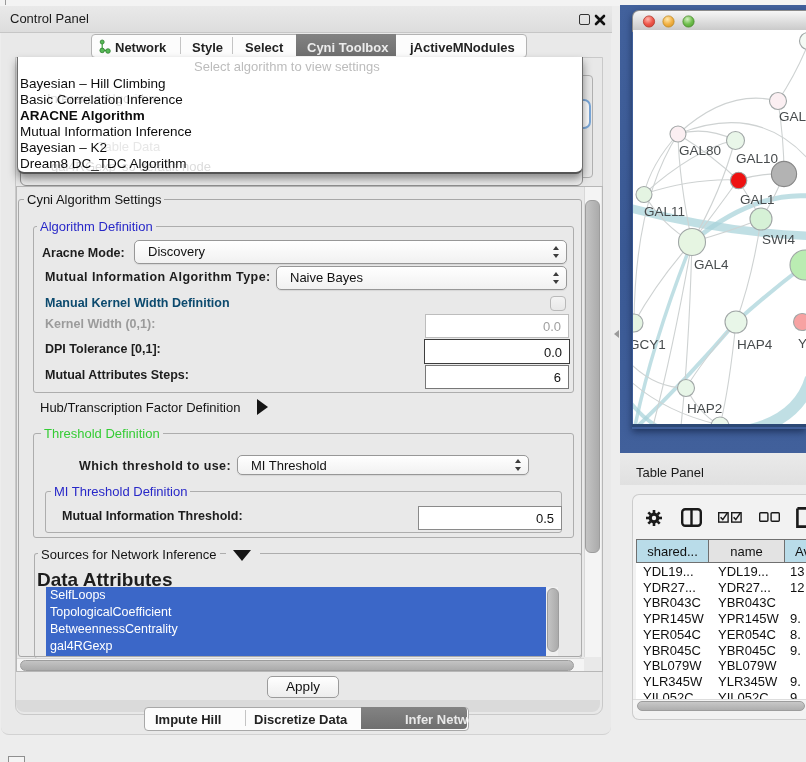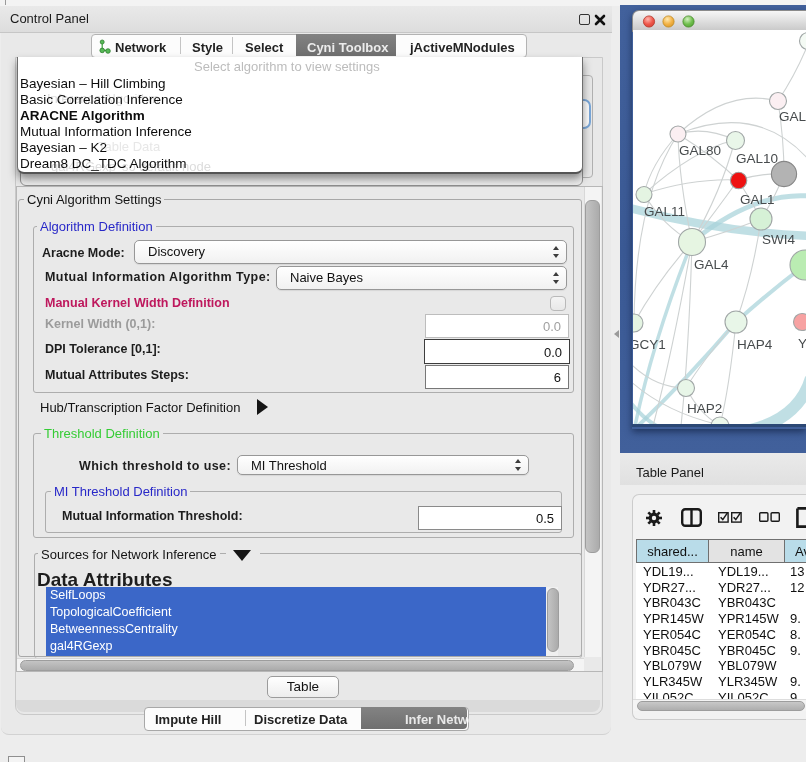--- a/index.html
+++ b/index.html
@@ -77,21 +77,21 @@
 <div class="abs lbl" style="left:42px;top:246px;">Aracne Mode:</div>
 <div class="combo" style="left:134px;top:240px;width:431px;height:22px;">
     <span class="ctext">Discovery</span>
     <span class="updn"></span>
   </div>
 <div class="abs lbl" style="left:45px;top:270px;letter-spacing:0.45px;">Mutual Information Algorithm Type:</div>
 <div class="combo" style="left:276px;top:266px;width:289px;height:22px;">
     <span class="ctext">Naive Bayes</span>
     <span class="updn"></span>
   </div>
-<div class="abs lbl" style="left:45px;top:296px;color:#be185d;">Manual Kernel Width Definition</div>
+<div class="abs lbl" style="left:45px;top:296px;color:#0c4a6e;">Manual Kernel Width Definition</div>
 <div class="abs" style="left:550px;top:296px;width:14px;height:13px;border:1px solid #b9b9b9;border-radius:4px;background:linear-gradient(180deg,#f4f4f4,#e8e8e8);"></div>
 <div class="abs lbl" style="left:45px;top:317px;color:#9b9b9b;">Kernel Width (0,1):</div>
 <div class="field" style="left:425px;top:314px;width:142px;height:22px;border:1px solid #bdbdbd;">
     <span class="fval" style="color:#a0a0a0;">0.0</span>
   </div>
 <div class="abs lbl" style="left:45px;top:342px;">DPI Tolerance [0,1]:</div>
 <div class="field" style="left:424px;top:339px;width:144px;height:23px;border:1.5px solid #3d3d3d;">
     <span class="fval">0.0</span>
   </div>
 <div class="abs lbl" style="left:45px;top:368px;">Mutual Attributes Steps:</div>
@@ -124,21 +124,21 @@
 
 <div class="abs" style="left:46px;top:587px;width:500px;height:69px;background:#3b67c8;overflow:hidden;">
   <div style="position:absolute;left:4px;top:1px;font-size:12.5px;color:#fff;">SelfLoops</div>
   <div style="position:absolute;left:4px;top:18px;font-size:12.5px;color:#fff;">TopologicalCoefficient</div>
   <div style="position:absolute;left:4px;top:35px;font-size:12.5px;color:#fff;">BetweennessCentrality</div>
   <div style="position:absolute;left:4px;top:52px;font-size:12.5px;color:#fff;">gal4RGexp</div>
 </div>
 <div class="abs" style="left:546px;top:587px;width:12px;height:69px;background:#f0f0f0;"></div>
 <div class="scrthumb" style="left:547px;top:588px;width:10px;height:62px;"></div>
 
-<div class="abs" style="left:267px;top:676px;width:70px;height:20px;border:1px solid #9b9b9b;border-radius:5px;background:linear-gradient(180deg,#ffffff,#ededed);text-align:center;"><span style="font-size:13.5px;color:#111;line-height:20px;">Table</span></div>
+<div class="abs" style="left:267px;top:676px;width:70px;height:20px;border:1px solid #9b9b9b;border-radius:5px;background:linear-gradient(180deg,#ffffff,#ededed);text-align:center;"><span style="font-size:13.5px;color:#111;line-height:20px;">Apply</span></div>
 
 <div class="abs" style="left:144px;top:707px;width:323px;height:22px;background:#fcfcfc;border:1px solid #a8a8a8;border-radius:4px;"></div>
 <div class="abs" style="left:245px;top:710px;width:1px;height:16px;background:#c4c4c4;"></div>
 <div class="abs tabtxt" style="left:155px;top:712px;">Impute Hill</div>
 <div class="abs tabtxt" style="left:254px;top:712px;">Discretize Data</div>
 <div class="abs" style="left:361px;top:707px;width:106px;height:22px;background:linear-gradient(180deg,#838383,#6f6f6f);border-radius:0 4px 4px 0;"></div>
 <div class="abs tabtxt" style="left:372px;top:712px;color:#e9e9e9;padding-left:33px;">Infer Network</div>
 
 <div class="abs" style="left:17px;top:57px;width:564px;height:115px;background:#fff;border:1px solid #6e6e6e;border-top:none;border-bottom:2px solid #555;border-radius:0 0 7px 7px;box-shadow:0 5px 9px rgba(50,50,50,0.55);overflow:hidden;">
   <div style="position:absolute;left:176px;top:2px;font-size:13px;color:#bcbcbc;">Select algorithm to view settings</div>

